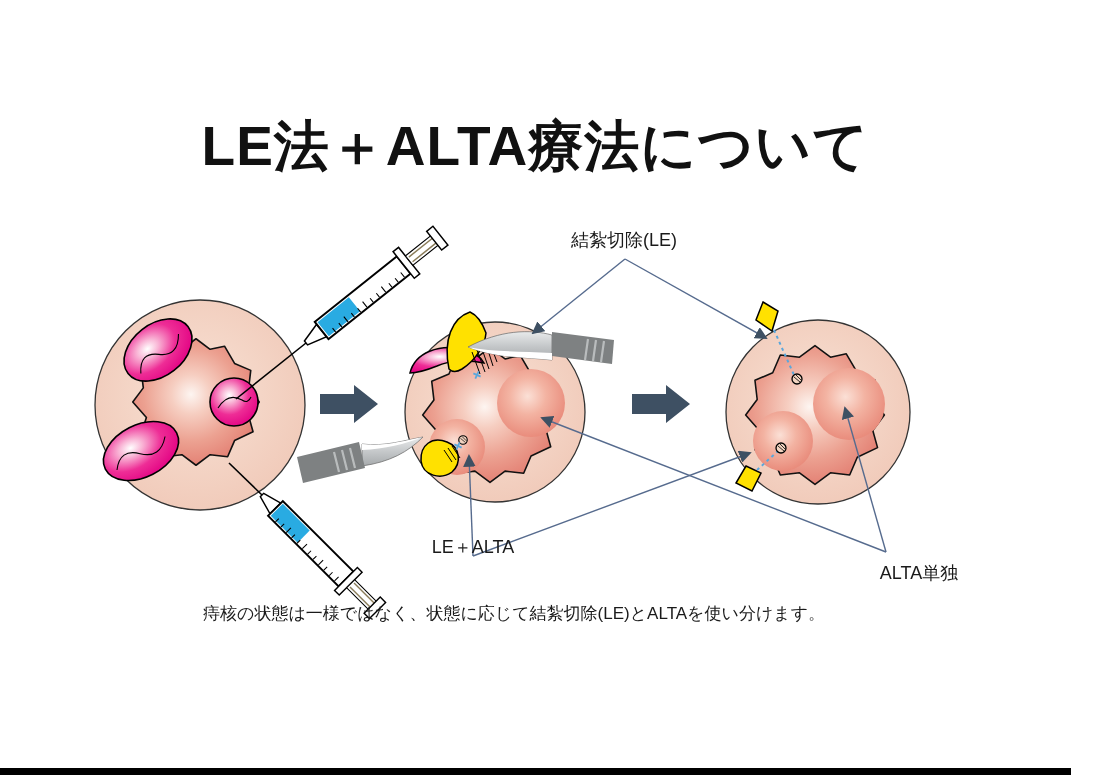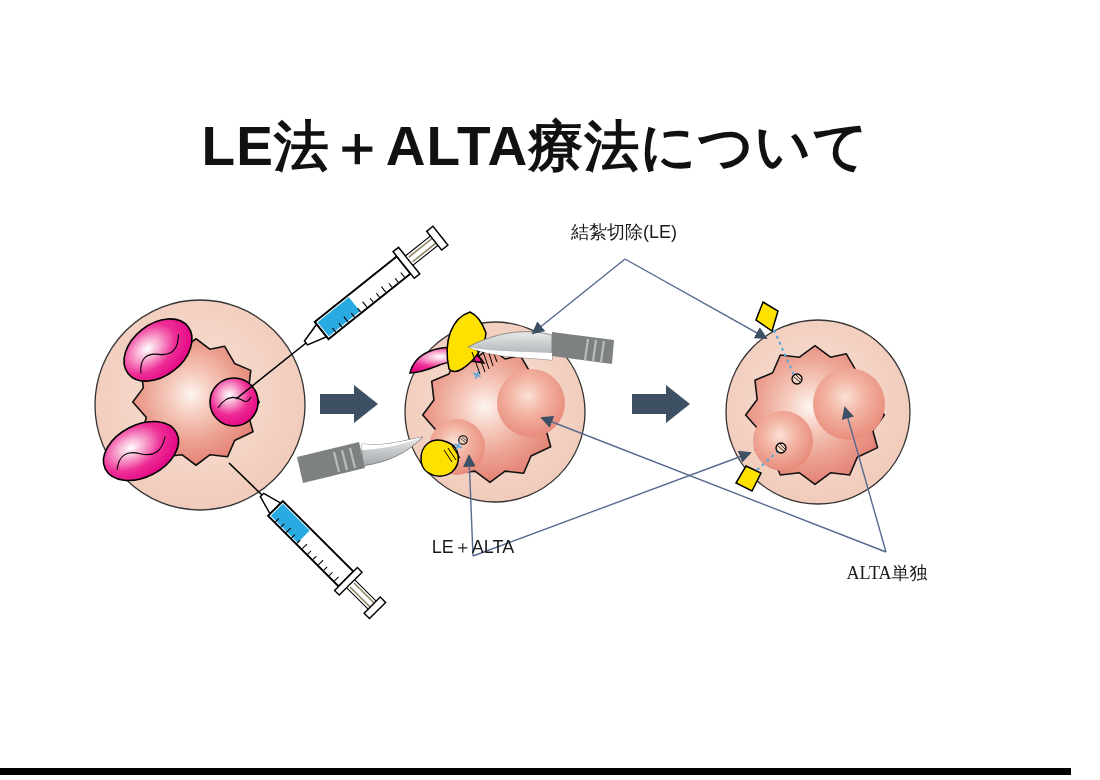--- a/index.html
+++ b/index.html
@@ -2,23 +2,23 @@
 <html><head>
 <meta charset="utf-8">
 <style>
   html,body{margin:0;padding:0;background:#fff;}
   .page{position:relative;width:1071px;height:780px;background:#fff;overflow:hidden;
         font-family:"Liberation Sans",sans-serif;color:#111;}
   .title{position:absolute;top:110px;left:0;width:100%;text-align:center;
          font-size:55px;font-weight:bold;letter-spacing:1px;color:#111;}
   .diagram-svg{position:absolute;left:0;top:0;}
   .lbl{position:absolute;font-size:18px;color:#1a1a1a;transform:translateX(-50%);white-space:nowrap;}
-  .lbl-ligation{top:220px;left:624px;text-align:center;}
+  .lbl-ligation{top:228px;left:624px;text-align:center;}
   .lbl-lealta{top:535px;left:473px;}
-  .lbl-altaonly{top:561px;left:887px;font-family:Liberation Serif, serif;}
+  .lbl-altaonly{top:561px;left:919px;}
   .caption{position:absolute;left:203px;top:602px;font-size:17px;line-height:24px;color:#1a1a1a;white-space:nowrap;}
   .footer-bar{position:absolute;left:0;top:768px;width:100%;height:7px;background:#000;}
 </style>
 </head>
 <body>
 
 <div class="page">
 
   <div class="title">LE法＋ALTA療法について</div>
 
@@ -153,16 +153,17 @@
       <path d="M886,552 L542,418" marker-end="url(#ah)"></path>
       <path d="M886,552 L845,408" marker-end="url(#ah)"></path>
     </g>
   </svg>
 
   <div class="lbl lbl-ligation">結紮切除(LE)</div>
   <div class="lbl lbl-lealta">LE＋ALTA</div>
   <div class="lbl lbl-altaonly">ALTA単独</div>
 
   <div class="caption">
+    <div>痔核の状態は一様ではなく、状態に応じて結紮切除(LE)とALTAを使い分けます。</div>
   </div>
 
   <div class="footer-bar"></div>
 </div>
 
 </body></html>

